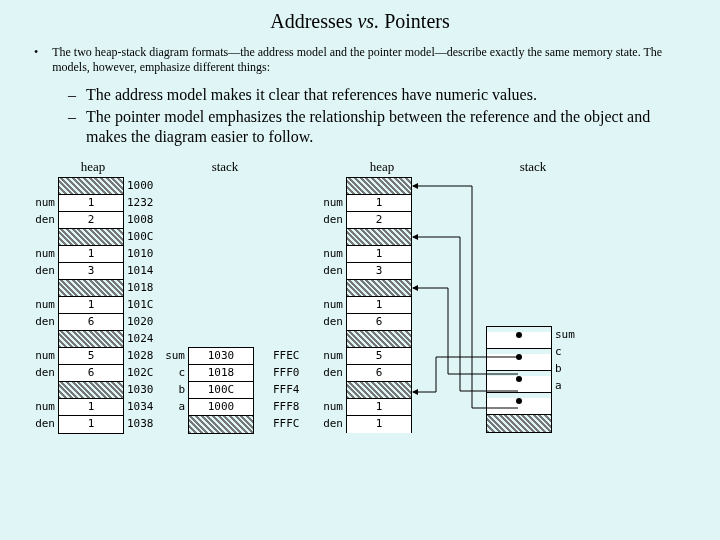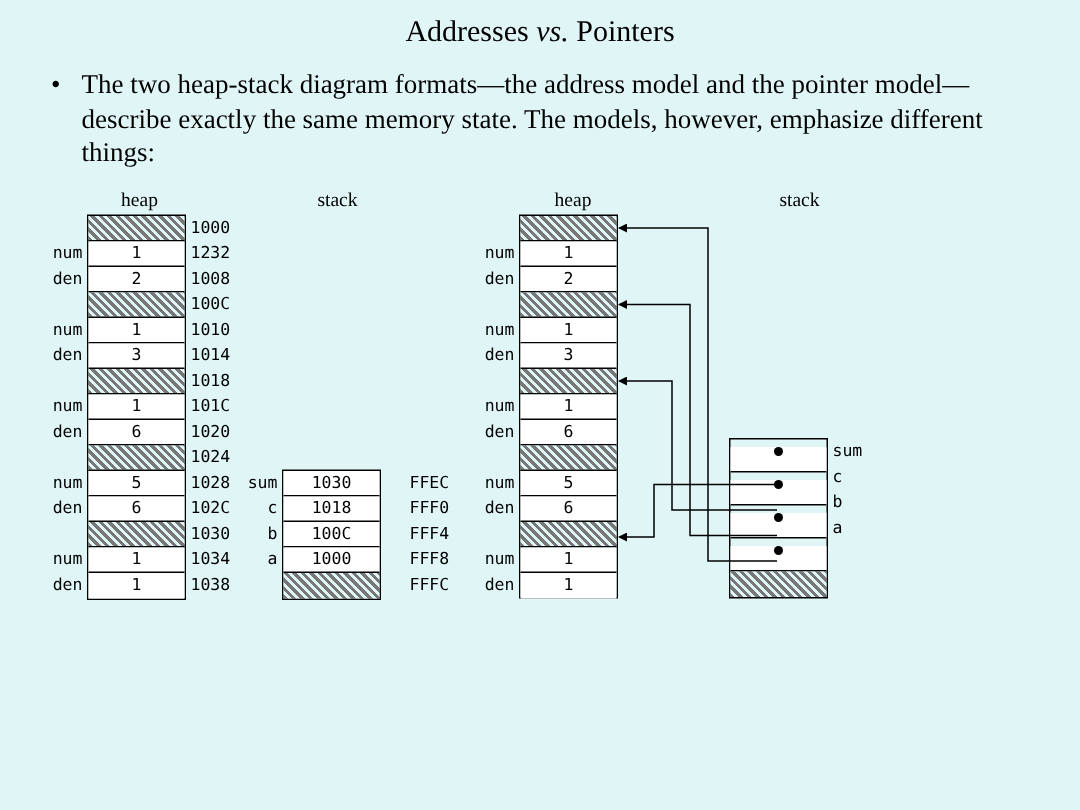--- a/index.html
+++ b/index.html
@@ -12,21 +12,21 @@
     overflow: hidden;
   }
   h1 {
     text-align: center;
     font-size: 20px;
     font-weight: normal;
     margin-bottom: 12px;
   }
   h1 .vs { font-style: italic; }
   .body-text {
-    font-size: 18px;
+    font-size: 12px;
     line-height: 1.25;
     margin-bottom: 10px;
   }
   .bullet { display: flex; }
   .bullet::before { content: "•"; margin: 0 14px 0 4px; }
   .sub { font-size: 16px; margin-left: 38px; line-height: 1.25; }
   .sub .dash { display: flex; margin-bottom: 2px; }
   .sub .dash::before { content: "–"; margin-right: 10px; }
 
   .diagrams {
@@ -108,20 +108,26 @@
 <body>
 
 <h1>
   <span>Addresses </span><span class="vs">vs.</span><span> Pointers</span>
 </h1>
 
 <div class="body-text bullet">
   <span>The two heap-stack diagram formats—the address model and the pointer model—describe exactly the same memory state. The models, however, emphasize different things:</span>
 </div>
 <div class="sub">
+  <div class="dash">
+      <span>The address model makes it clear that references have numeric values.</span>
+    </div>
+  <div class="dash">
+      <span>The pointer model emphasizes the relationship between the reference and the object and makes the diagram easier to follow.</span>
+    </div>
 </div>
 
 <div class="diagrams">
 
   <div class="col" style="width:126px;">
     <div class="section-label">heap</div>
     <div class="heap-table" id="addr-heap">
         <div class="heap-labels">
           <div></div>
           <div>num</div>

